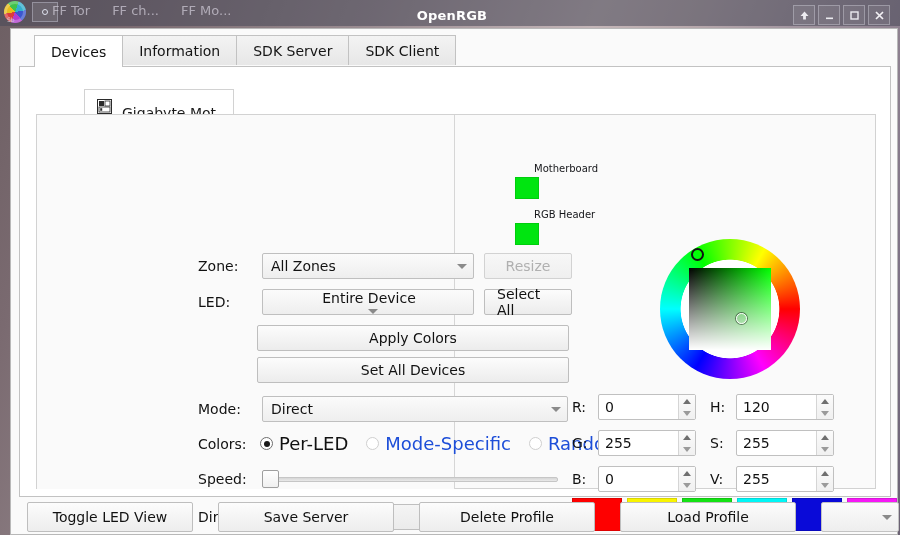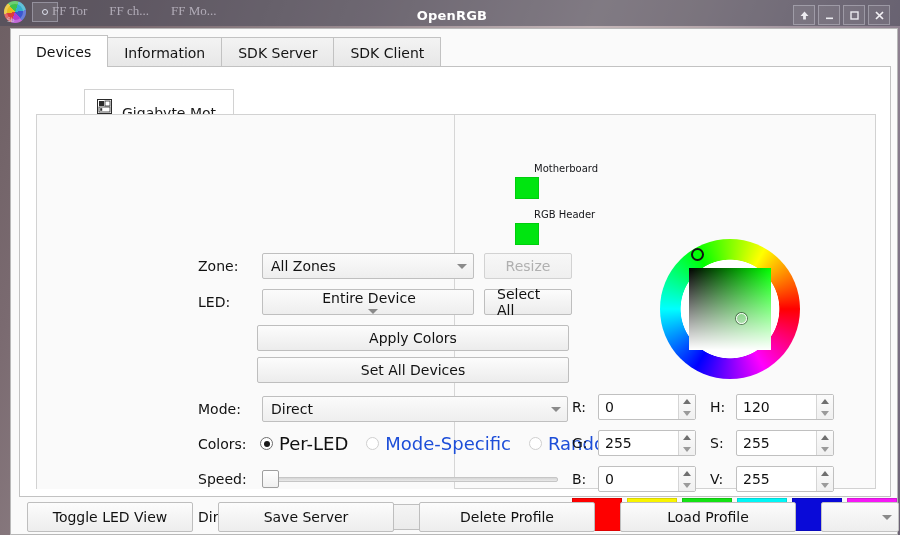--- a/index.html
+++ b/index.html
@@ -29,21 +29,21 @@
     box-shadow: inset 0 0 0 3px rgba(255,255,255,0.25);
     opacity:.95;
   }
   .tb-logo-sub { position:absolute; left:3px; top:15px; font-size:6px; color:#cfcfdd; }
   .tb-box {
     width:26px;height:20px;border:1px solid rgba(200,200,215,.45);
     display:flex;align-items:center;justify-content:center;
     background:rgba(255,255,255,0.10);
   }
   .tb-box span{display:block;width:6px;height:6px;border:1.5px solid #dfe2ee;border-radius:50%;}
-  .tb-text { color:#cbc6d2; font-size:13px; opacity:.75; white-space:nowrap;font-family:Liberation Serif, serif; }
+  .tb-text { color:#cbc6d2; font-size:13px; opacity:.75; white-space:nowrap; }
   #taskbar-text-items{ position:absolute; left:52px; top:3px; display:flex; gap:22px; }
 
   
   #window {
     position:absolute; left:2px; top:0; width:896px; height:535px;
     border:2px solid transparent;
   }
   #titlebar {
     position:absolute; left:0; top:0; width:896px; height:26px;
     display:flex; align-items:center; justify-content:center;
@@ -60,21 +60,21 @@
   .win-btn svg{display:block;}
 
   
   #client {
     position:absolute; left:6px; top:26px; width:888px; height:507px;
     background:#fafafa;
     border:1px solid #b8b8b8;
   }
 
   
-  #tabbar { position:absolute; left:8px; top:6px; height:32px; display:flex; align-items:flex-end; }
+  #tabbar { position:absolute; left:23px; top:6px; height:32px; display:flex; align-items:flex-start; }
   .tab {
     height:30px; padding:0 16px;
     display:flex;align-items:center;
     font-size:14px; color:#141414;
     border:1px solid #c2c2c2; border-bottom:none;
     background:linear-gradient(180deg,#f3f3f3 0%,#e7e7e7 100%);
     margin-right:-1px;
   }
   .tab.active {
     background:#ffffff; color:#111; height:32px;

